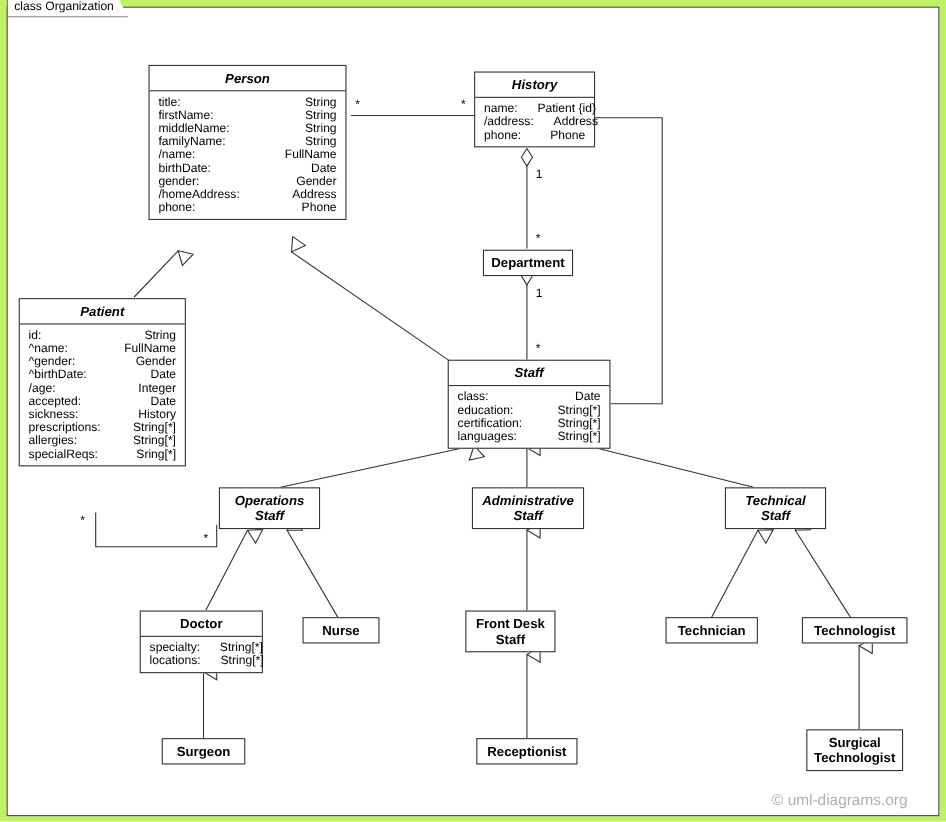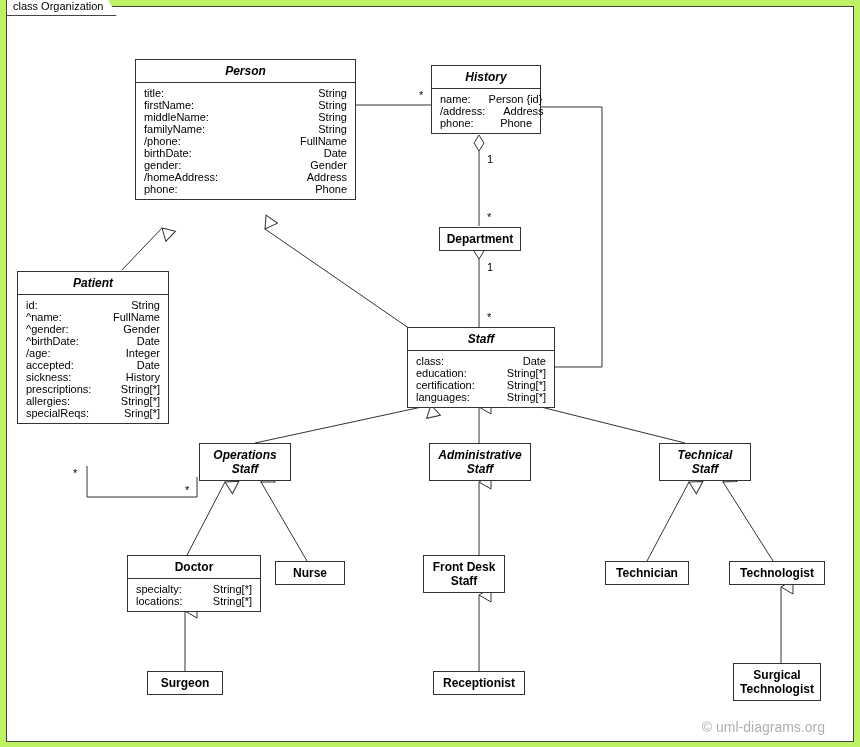--- a/index.html
+++ b/index.html
@@ -133,42 +133,42 @@
 
     <div class="mult" style="left:316px; top:82px">*</div>
     <div class="mult" style="left:412px; top:82px">*</div>
     <div class="mult" style="left:480px; top:146px">1</div>
     <div class="mult" style="left:480px; top:204px">*</div>
     <div class="mult" style="left:480px; top:254px">1</div>
     <div class="mult" style="left:480px; top:304px">*</div>
     <div class="mult" style="left:66px; top:460px">*</div>
     <div class="mult" style="left:178px; top:477px">*</div>
 
-    <div class="box" style="left:128px; top:52px; width:221px">
+    <div class="box" style="left:128px; top:52px; width:180px">
       <div class="title">Person</div>
       <div class="sep"></div>
       <div class="attrs">
           <div class="row">
             <span>title:</span>
             <span>String</span>
           </div>
           <div class="row">
             <span>firstName:</span>
             <span>String</span>
           </div>
           <div class="row">
             <span>middleName:</span>
             <span>String</span>
           </div>
           <div class="row">
             <span>familyName:</span>
             <span>String</span>
           </div>
           <div class="row">
-            <span>/phone:</span>
+            <span>/name:</span>
             <span>FullName</span>
           </div>
           <div class="row">
             <span>birthDate:</span>
             <span>Date</span>
           </div>
           <div class="row">
             <span>gender:</span>
             <span>Gender</span>
           </div>
@@ -182,21 +182,21 @@
           </div>
         </div>
     </div>
 
     <div class="box" style="left:424px; top:58px; width:110px">
       <div class="title">History</div>
       <div class="sep"></div>
       <div class="attrs">
           <div class="row">
             <span>name:</span>
-            <span>Person {id}</span>
+            <span>Patient {id}</span>
           </div>
           <div class="row">
             <span>/address:</span>
             <span>Address</span>
           </div>
           <div class="row">
             <span>phone:</span>
             <span>Phone</span>
           </div>
         </div>
@@ -281,21 +281,21 @@
     </div>
 
     <div class="box" style="left:422px; top:436px; width:102px">
       <div class="title">Administrative<br>Staff</div>
     </div>
 
     <div class="box" style="left:652px; top:436px; width:92px">
       <div class="title">Technical<br>Staff</div>
     </div>
 
-    <div class="box" style="left:120px; top:548px; width:134px">
+    <div class="box" style="left:120px; top:548px; width:112px">
       <div class="title" style="font-style:normal">Doctor</div>
       <div class="sep"></div>
       <div class="attrs">
           <div class="row">
             <span>specialty:</span>
             <span>String[*]</span>
           </div>
           <div class="row">
             <span>locations:</span>
             <span>String[*]</span>

